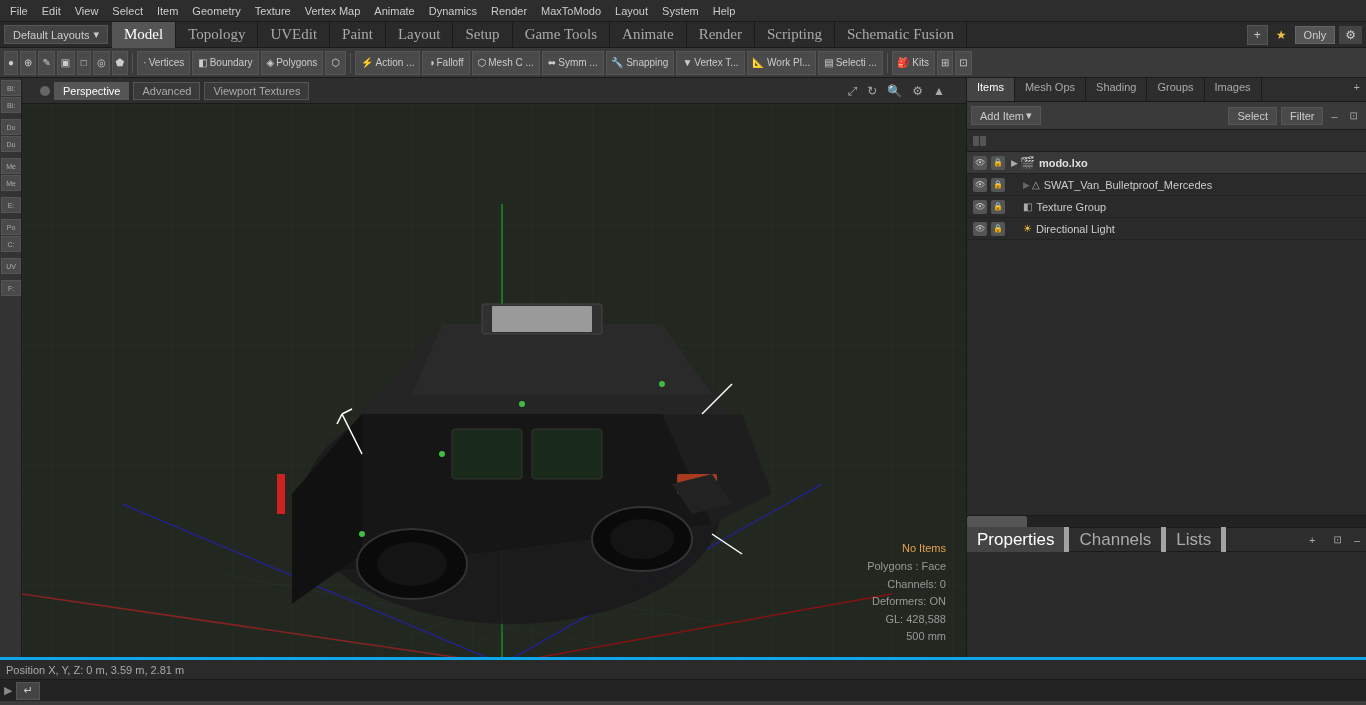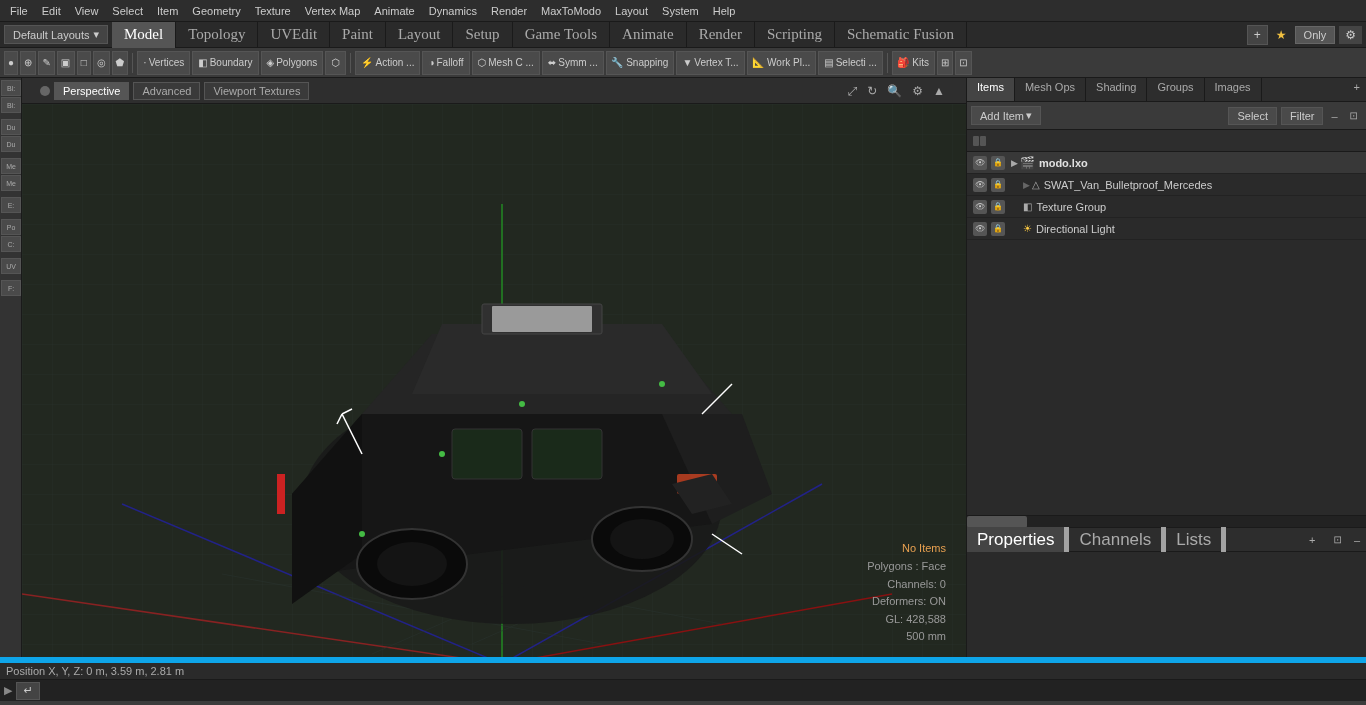--- a/index.html
+++ b/index.html
@@ -72,21 +72,21 @@
     .props-tab.active { background: #444; color: #fff; }
     .props-plus { margin-left: auto; padding: 3px 8px; color: #aaa; cursor: pointer; }
     #props-content { flex: 1; background: #2a2a2a; }
 
     
     #items-scrollbar { height: 12px; background: #2a2a2a; border-top: 1px solid #1a1a1a; }
     .scrollbar-track { height: 12px; background: #222; }
     .scrollbar-thumb { height: 12px; width: 60px; background: #555; border-radius: 2px; }
 
     
-    #status-bar { height: 22px; background: #2a2a2a; border-top: 6px solid #0ea5e9; display: flex; align-items: center; padding: 0 6px; }
+    #status-bar { height: 22px; background: #2a2a2a; border-top: 3px solid #0ea5e9; display: flex; align-items: center; padding: 0 6px; }
     #position-display { font-size: 11px; color: #aaa; }
 
     
     #command-bar { height: 22px; background: #222; border-top: 1px solid #1a1a1a; display: flex; align-items: center; padding: 0 4px; gap: 4px; }
     #command-prompt { color: #888; font-size: 11px; }
     #command-input { flex: 1; background: #2a2a2a; border: 1px solid #444; color: #ccc; font-size: 11px; padding: 1px 4px; height: 18px; }
     #command-btn { background: #444; border: 1px solid #555; color: #ccc; font-size: 11px; padding: 1px 6px; cursor: pointer; height: 18px; }
   </style>
 </head>
 <body>

